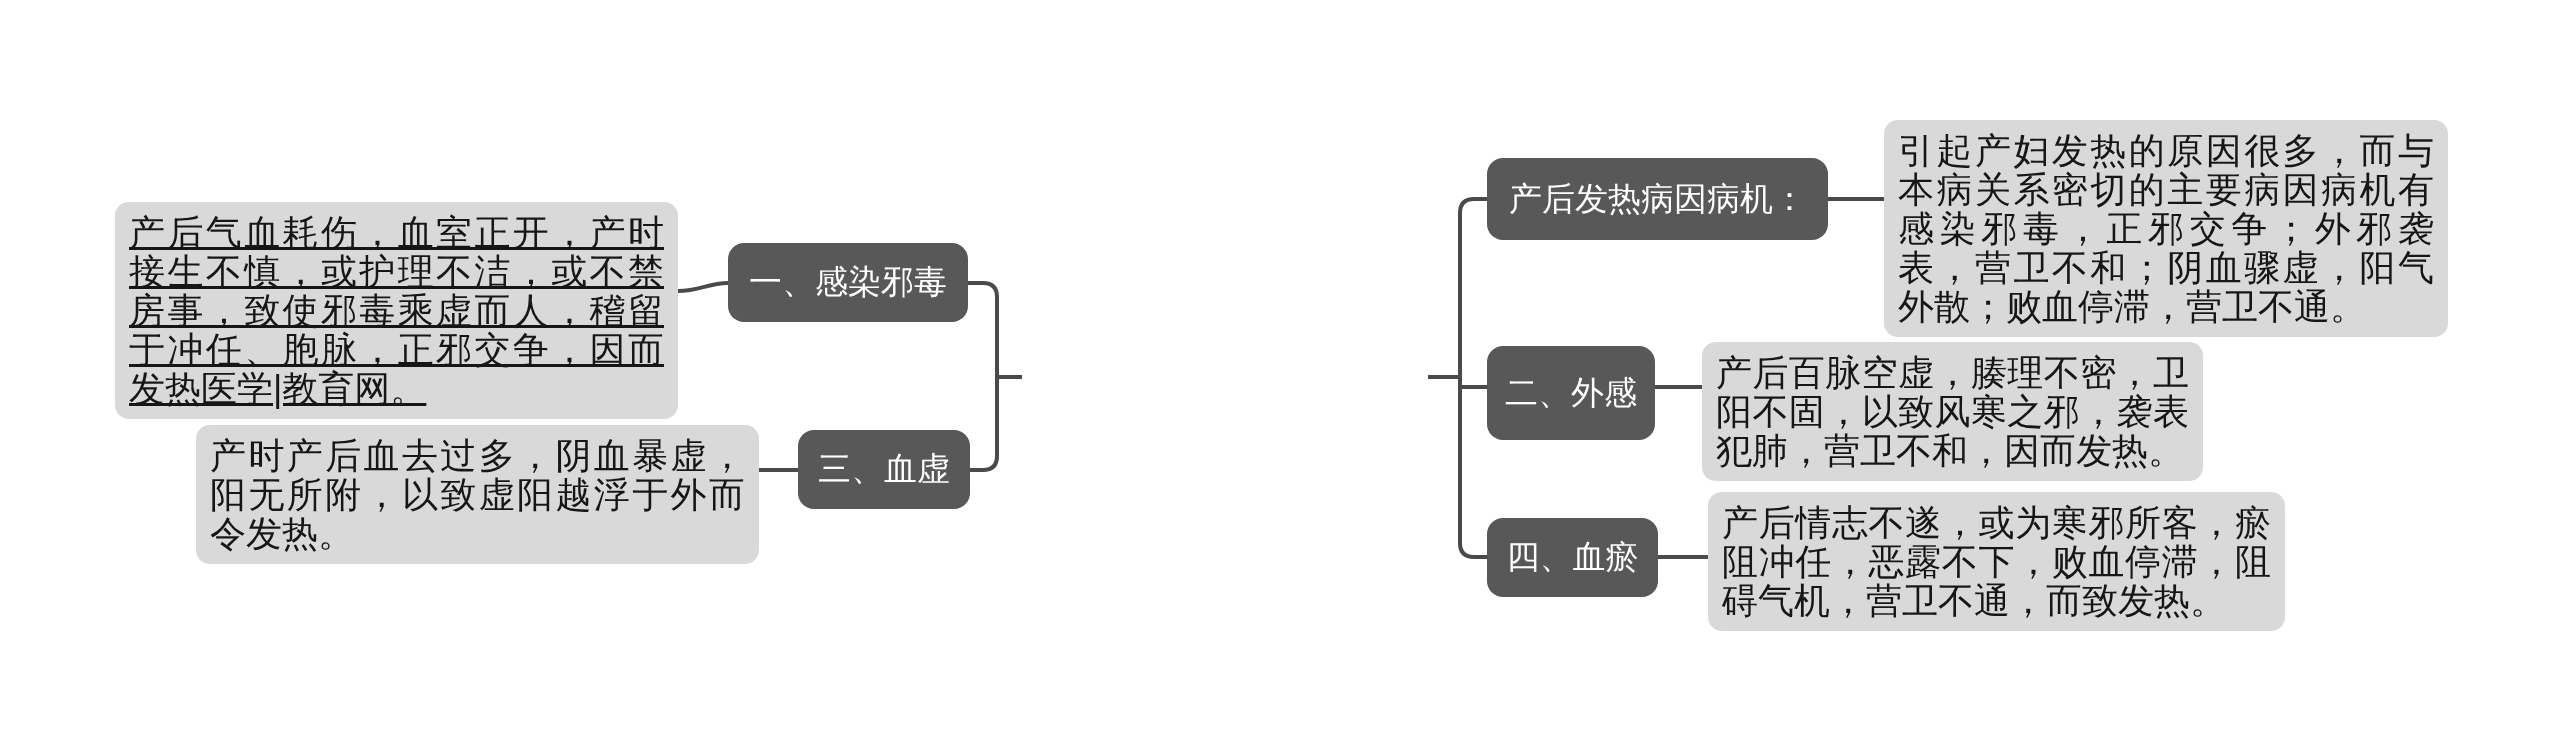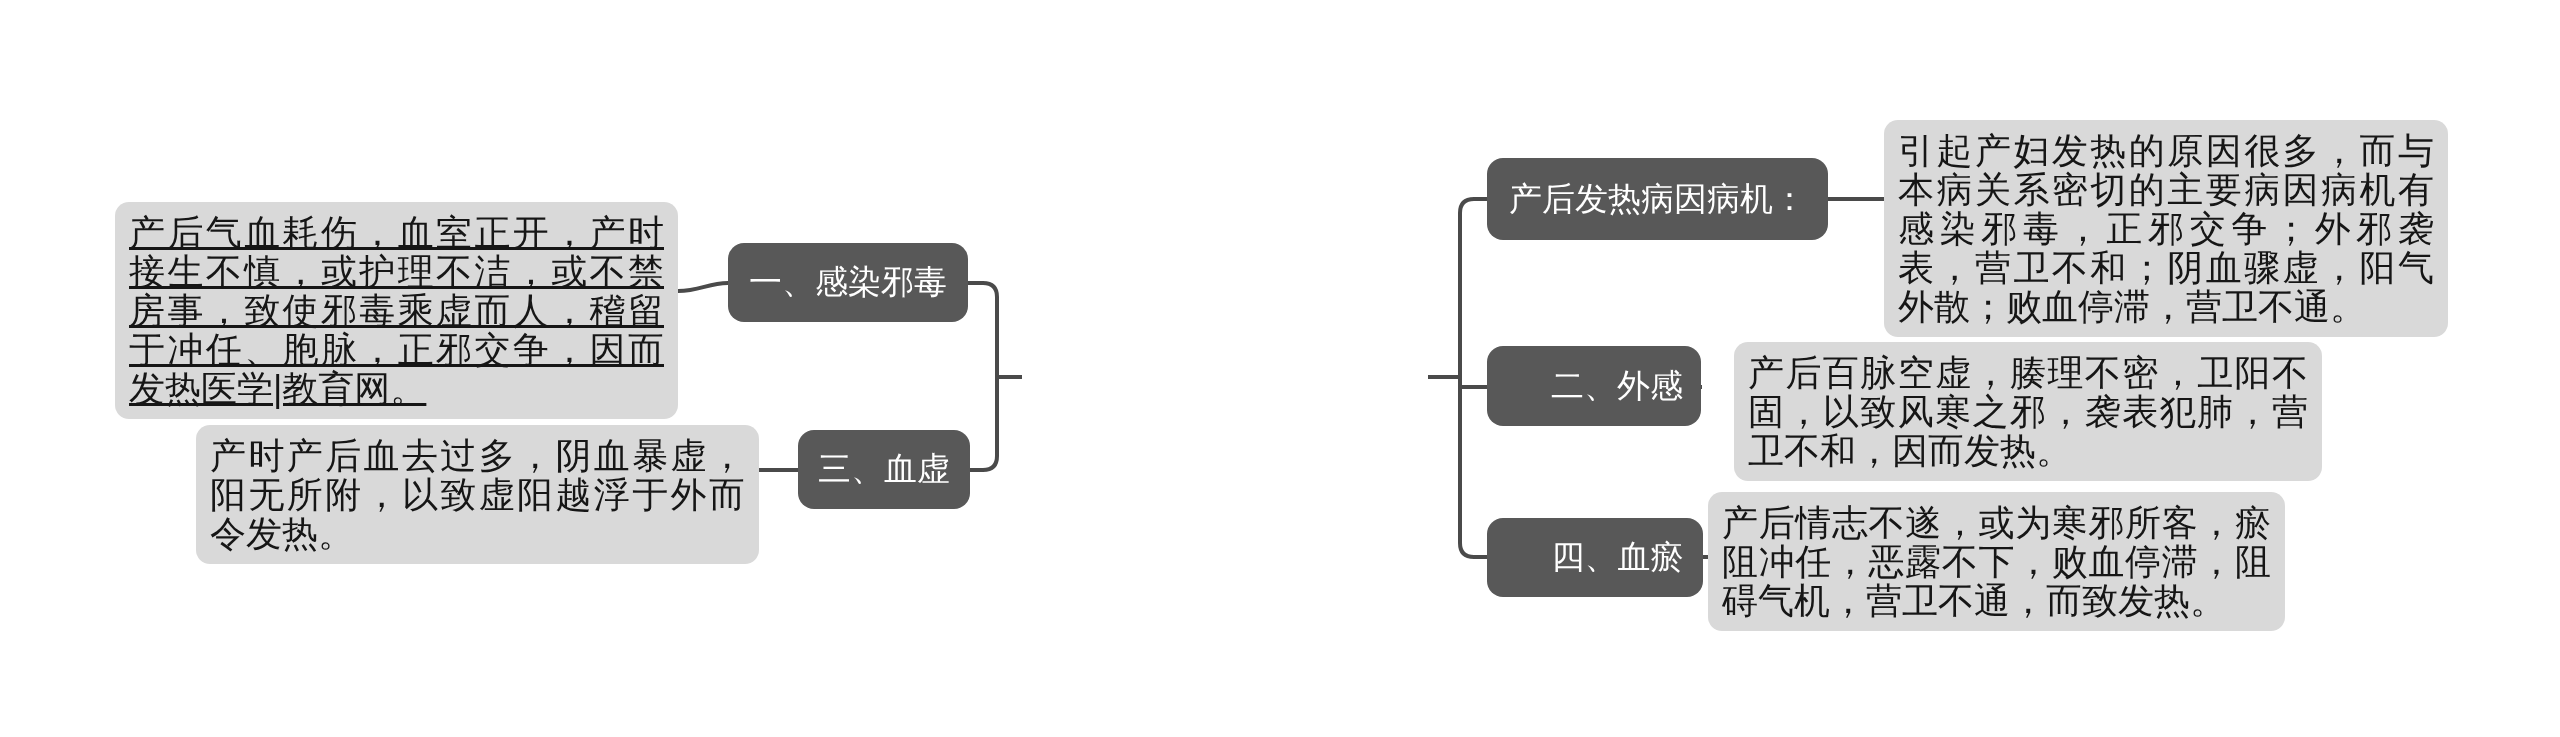--- a/index.html
+++ b/index.html
@@ -54,23 +54,23 @@
     text-align: justify;
   }
   
   .note-infection    { left: 115px;  top: 202px; width: 563px; text-decoration: underline; }
   .topic-infection   { left: 728px;  top: 243px; width: 240px; height: 79px; justify-content: center; }
   .note-blood-def    { left: 184px;  top: 425px; width: 563px; margin-left: 12px; }
   .topic-blood-def   { left: 798px;  top: 430px; width: 172px; height: 79px; }
   
   .topic-pathogenesis{ left: 1487px; top: 158px; width: 341px; height: 82px; }
   .note-pathogenesis { left: 1884px; top: 120px; width: 564px; }
-  .topic-exogenous   { left: 1487px; top: 346px; width: 168px; height: 80px; padding-left: 46px; }
-  .note-exogenous    { left: 1702px; top: 342px; width: 588px; margin-left: 32px; }
-  .topic-stasis      { left: 1487px; top: 518px; width: 171px; height: 79px; padding-left: 45px; }
+  .topic-exogenous   { left: 1487px; top: 346px; width: 168px; height: 94px; }
+  .note-exogenous    { left: 1702px; top: 342px; width: 501px; }
+  .topic-stasis      { left: 1487px; top: 518px; width: 171px; height: 79px; }
   .note-stasis       { left: 1708px; top: 492px; width: 577px; }
 </style>
 </head>
 <body>
 
 <div id="canvas">
 
   <svg id="connectors" viewBox="0 0 2560 737" xmlns="http://www.w3.org/2000/svg">
     <g fill="none" stroke="#4a4a4a" stroke-width="4" stroke-linecap="butt">
 

